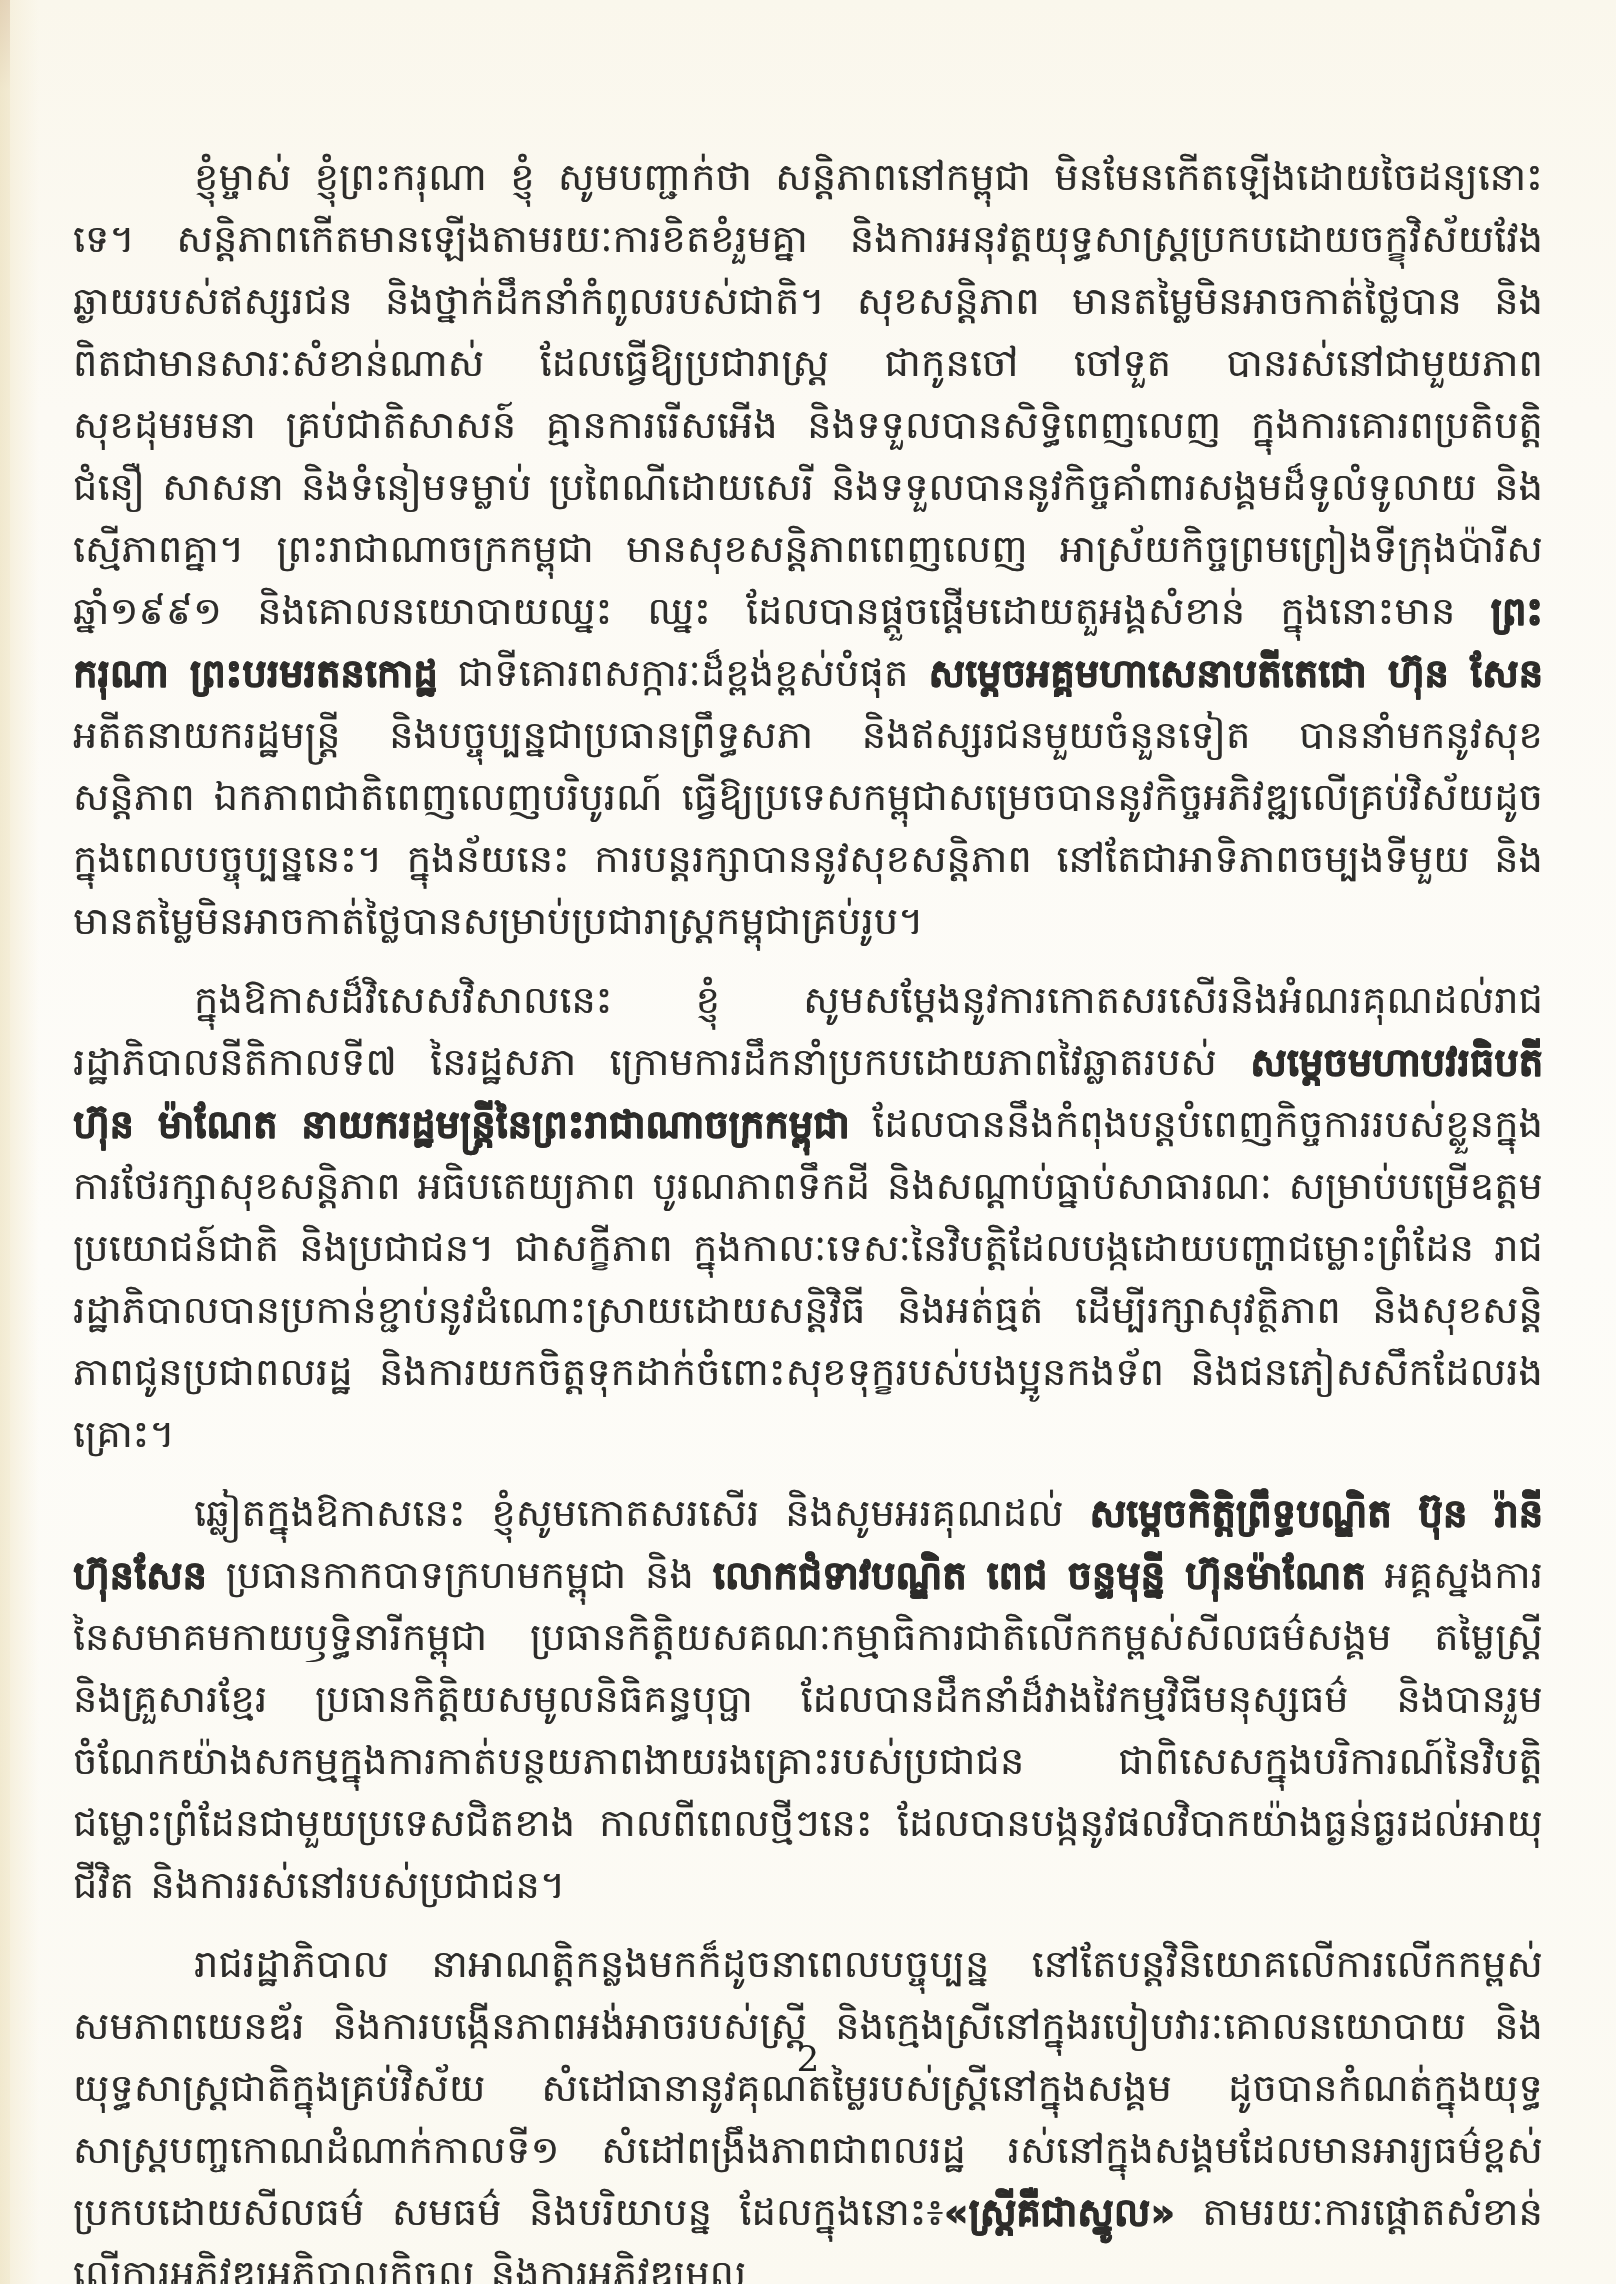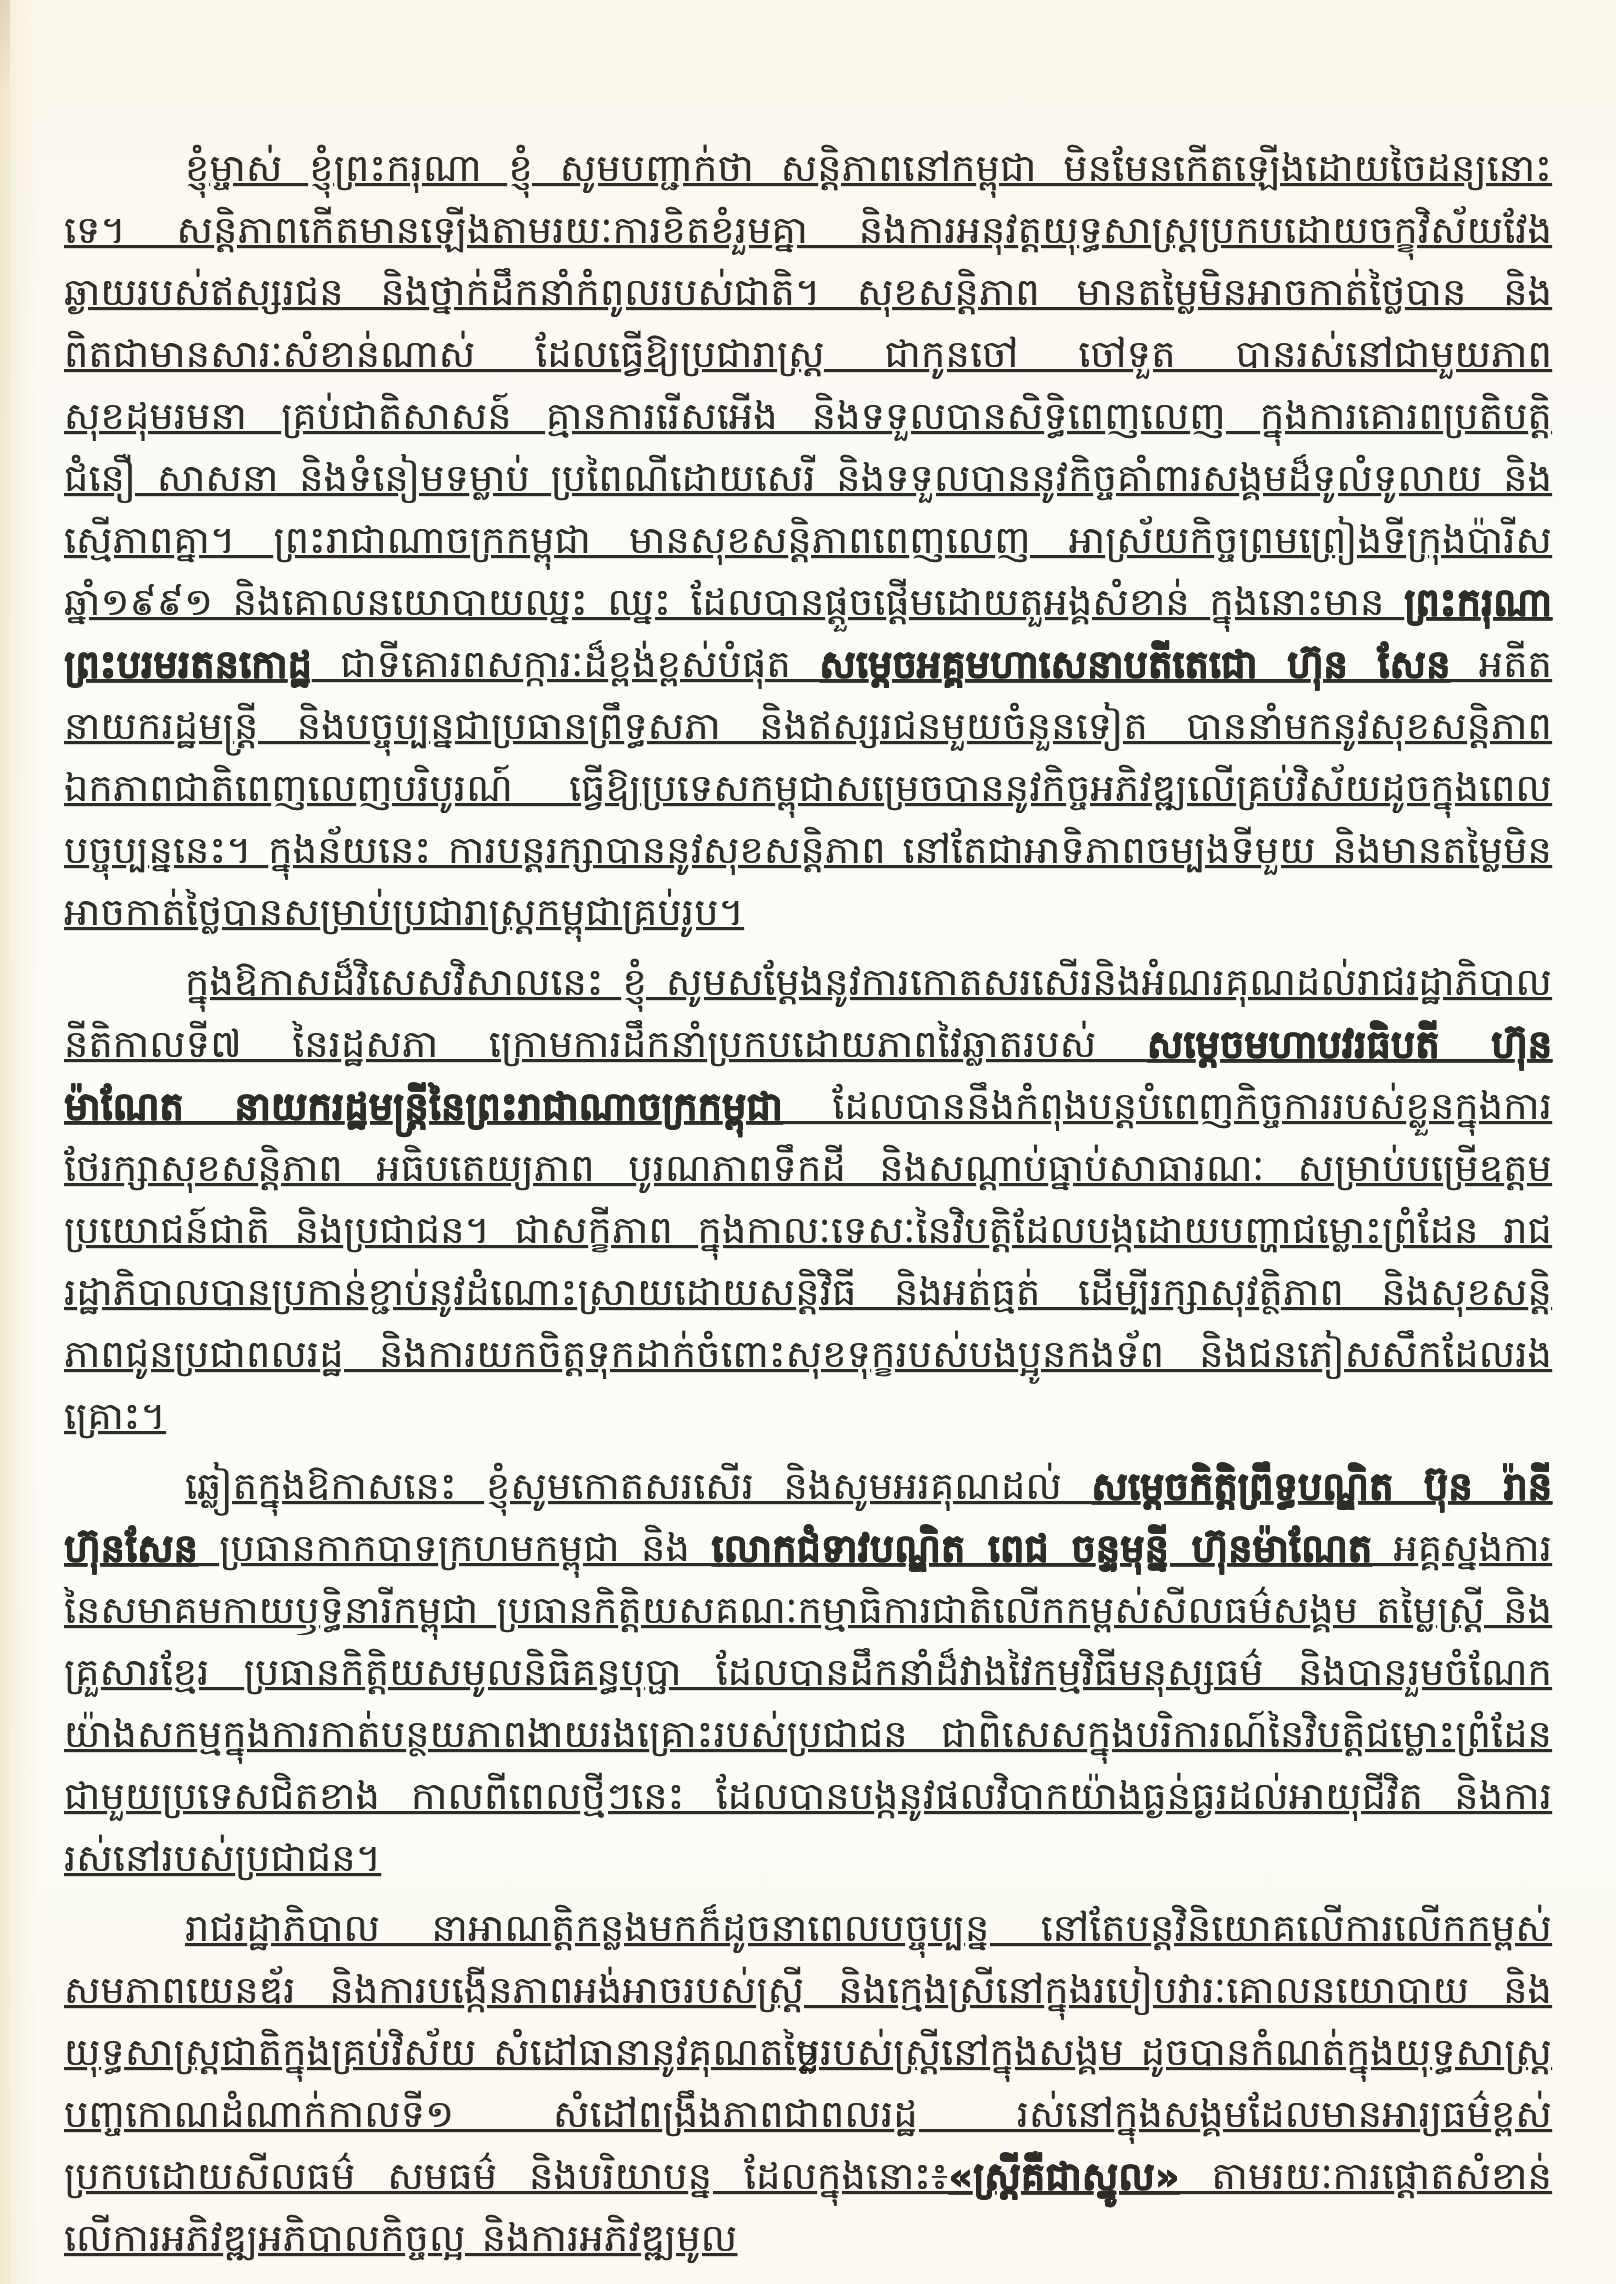--- a/index.html
+++ b/index.html
@@ -34,24 +34,23 @@
     width: 1504px;
     color: #2d2c2a;
     font-size: 38px;
     line-height: 62px;
     text-align: justify;
     letter-spacing: 0.3px;
     word-spacing: 3.9px;
     -webkit-font-smoothing: antialiased;
   }
   .para {
-    margin: 8px;
+    margin: 17px;
     text-indent: 121px;
     text-shadow: 0.3px 0.3px 0 rgba(45,44,42,0.55);
-    text-decoration: underline;
   }
   .bold {
     font-weight: 800;
     text-shadow:
       0.6px 0 0 currentColor,
       0 0.6px 0 currentColor,
       0.6px 0.6px 0 currentColor;
   }
   .page-number {
     position: absolute;

